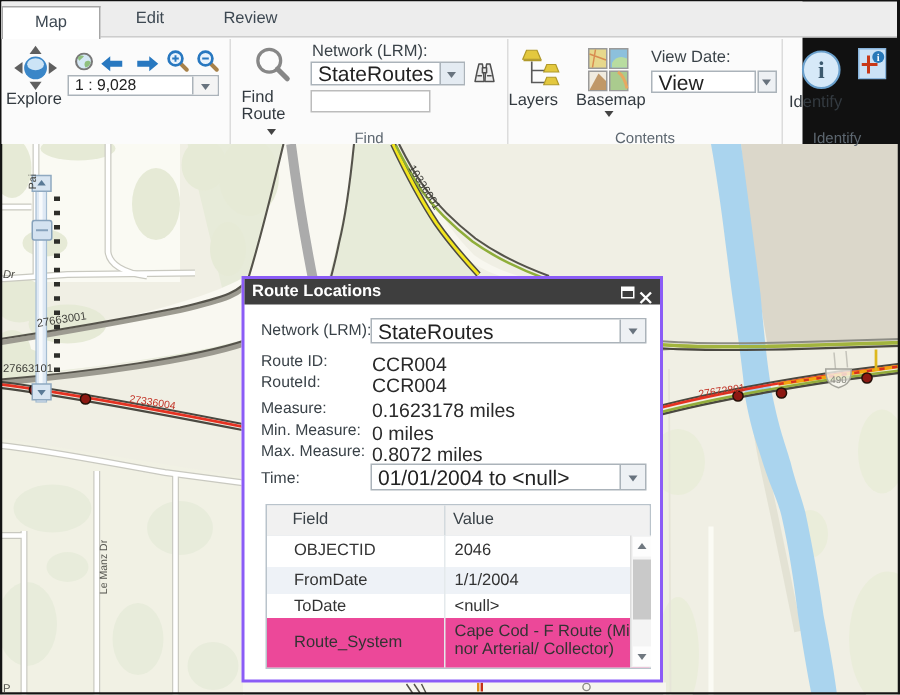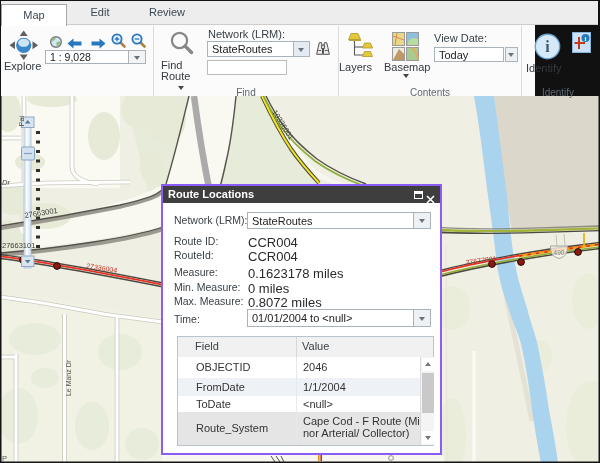--- a/index.html
+++ b/index.html
@@ -9,21 +9,21 @@
 #ribbon{left:1px;top:1px;width:534px;height:95px;background:#fbfbfb;}
 #tabstrip{left:0;top:0;width:597px;height:23px;background:#ededed;border-bottom:1px solid #cdcdcd;}
 #tabmap{left:0px;top:3px;width:64px;height:21px;background:#fff;border:1px solid #a6a6a6;border-bottom:none;
   font-size:11px;color:#3d4852;text-align:center;line-height:20px;}
 .tabtxt{top:5px;font-size:11px;color:#3d4852;text-align:center;width:50px;}
 .sep{top:25px;width:1px;height:70px;background:#dcdcdc;}
 .grplbl{top:86px;font-size:10px;color:#5d6770;text-align:center;width:110px;}
 .lbl{font-size:11px;color:#3a4248;white-space:nowrap;}
 .btnlbl{font-size:11px;color:#333a40;text-align:left;white-space:nowrap;}
 .combo{background:#fff;border:1px solid #abb3ba;box-sizing:border-box;}
-.combo .txt{position:absolute;left:4px;top:0;bottom:0;font-size:11px;color:#222;display:flex;align-items:center;white-space:nowrap;}
+.combo .txt{position:absolute;left:4px;top:0;bottom:0;font-size:14px;color:#222;display:flex;align-items:center;white-space:nowrap;}
 .dd{position:absolute;right:0;top:0;bottom:0;width:16px;background:#eef1f4;border-left:1px solid #abb3ba;}
 .dd:after{content:"";position:absolute;left:50%;top:50%;margin:-1.5px 0 0 -3.5px;border:3.5px solid transparent;border-top:4px solid #68737e;border-bottom:none;}
 
 #win{left:161px;top:184px;width:281px;height:271px;background:#fff;border:2px solid #8b5cf6;box-sizing:border-box;}
 #wtitle{left:0;top:0;right:0;height:17px;background:#3e3e3e;color:#fff;font-size:11px;font-weight:bold;
   line-height:17px;padding-left:5px;}
 .wlab{font-size:10.5px;color:#3a4248;left:11px;white-space:nowrap;}
 .wval{font-size:13px;color:#2a2a2a;left:85px;white-space:nowrap;}
 #rtable{left:14px;top:150px;width:257px;height:110px;border:1px solid #b9c3cb;box-sizing:border-box;font-size:11px;color:#333;}
 .trow{position:absolute;left:0;right:0;}
@@ -305,21 +305,21 @@
 <path d="M1,4 L12,8 M5,1 L3,13" stroke="#d88c50" stroke-width="1"></path>
 <path d="M16,10 C18,6 22,5 26,7 L26,13 L16,13 Z" fill="#b8dcA0"></path>
 <path d="M1,28 L7,17 L12,22 L12,28 Z" fill="#c09868"></path>
 <path d="M20,16 C23,18 25,22 26,27" stroke="#e8a860" stroke-width="2" fill="none"></path>
 </svg>
 </div>
 <div class="abs btnlbl" style="left:383px;top:60px;width:44px;">Basemap</div>
 <div class="abs" style="left:402px;top:73px;width:0;height:0;border:3.5px solid transparent;border-top:4px solid #444;"></div>
 <div class="abs lbl" style="left:433px;top:31px;">View Date:</div>
 <div class="abs combo" style="left:433px;top:46px;width:70px;height:15px;">
-<span class="txt">Today</span>
+<span class="txt">View</span>
 </div>
 <div class="abs" style="left:504px;top:46px;width:13px;height:15px;background:#eef1f4;border:1px solid #abb3ba;box-sizing:border-box;">
 <span style="position:absolute;left:50%;top:50%;margin:-1.5px 0 0 -3.5px;border:3.5px solid transparent;border-top:4px solid #68737e;border-bottom:none;width:0;height:0;"></span>
 </div>
 
 <div class="abs" style="left:533px;top:32px;">
 <svg width="27" height="27" viewBox="0 0 27 27">
 <circle cx="13.5" cy="13.5" r="12.2" fill="#d6e9f8" stroke="#6aa0cc" stroke-width="1.4"></circle>
 <text x="13.5" y="19" font-size="16" font-family="Liberation Serif" font-weight="bold" fill="#3c5a6e" text-anchor="middle">i</text>
 </svg>
@@ -373,21 +373,21 @@
   <span class="cell" style="left:125px;top:4px;">2046</span>
 </div>
 <div class="trow" style="top:41px;height:18px;background:#eef2f7;">
   <span class="cell" style="left:18px;top:3px;">FromDate</span>
   <span class="cell" style="left:125px;top:3px;">1/1/2004</span>
 </div>
 <div class="trow" style="top:59px;height:16px;background:#fff;">
   <span class="cell" style="left:18px;top:2px;">ToDate</span>
   <span class="cell" style="left:125px;top:2px;">&lt;null&gt;</span>
 </div>
-<div class="trow" style="top:75px;height:33px;background:#e5e5e5;">
+<div class="trow" style="top:75px;height:33px;background:#ec4899;">
   <span class="cell" style="left:18px;top:10px;">Route_System</span>
   <span class="cell" style="left:125px;top:3px;">Cape Cod - F Route (Mi<br>nor Arterial/ Collector)</span>
 </div>
 <div class="trow" style="top:0;height:20px;left:118px;width:1px;background:#d3dade;"></div>
 <div class="trow" style="top:20px;height:88px;left:118px;width:1px;background:#e4e9ec;"></div>
 
 <div class="abs" style="left:242px;top:20px;width:14px;height:88px;background:#f4f4f4;border-left:1px solid #dcdcdc;box-sizing:border-box;">
  <div class="abs" style="left:1px;top:1px;width:12px;height:13px;background:#fdfdfd;">
    <span style="position:absolute;left:2.5px;top:4px;border:3.5px solid transparent;border-bottom:4.5px solid #707880;border-top:none;width:0;height:0;"></span>
  </div>

